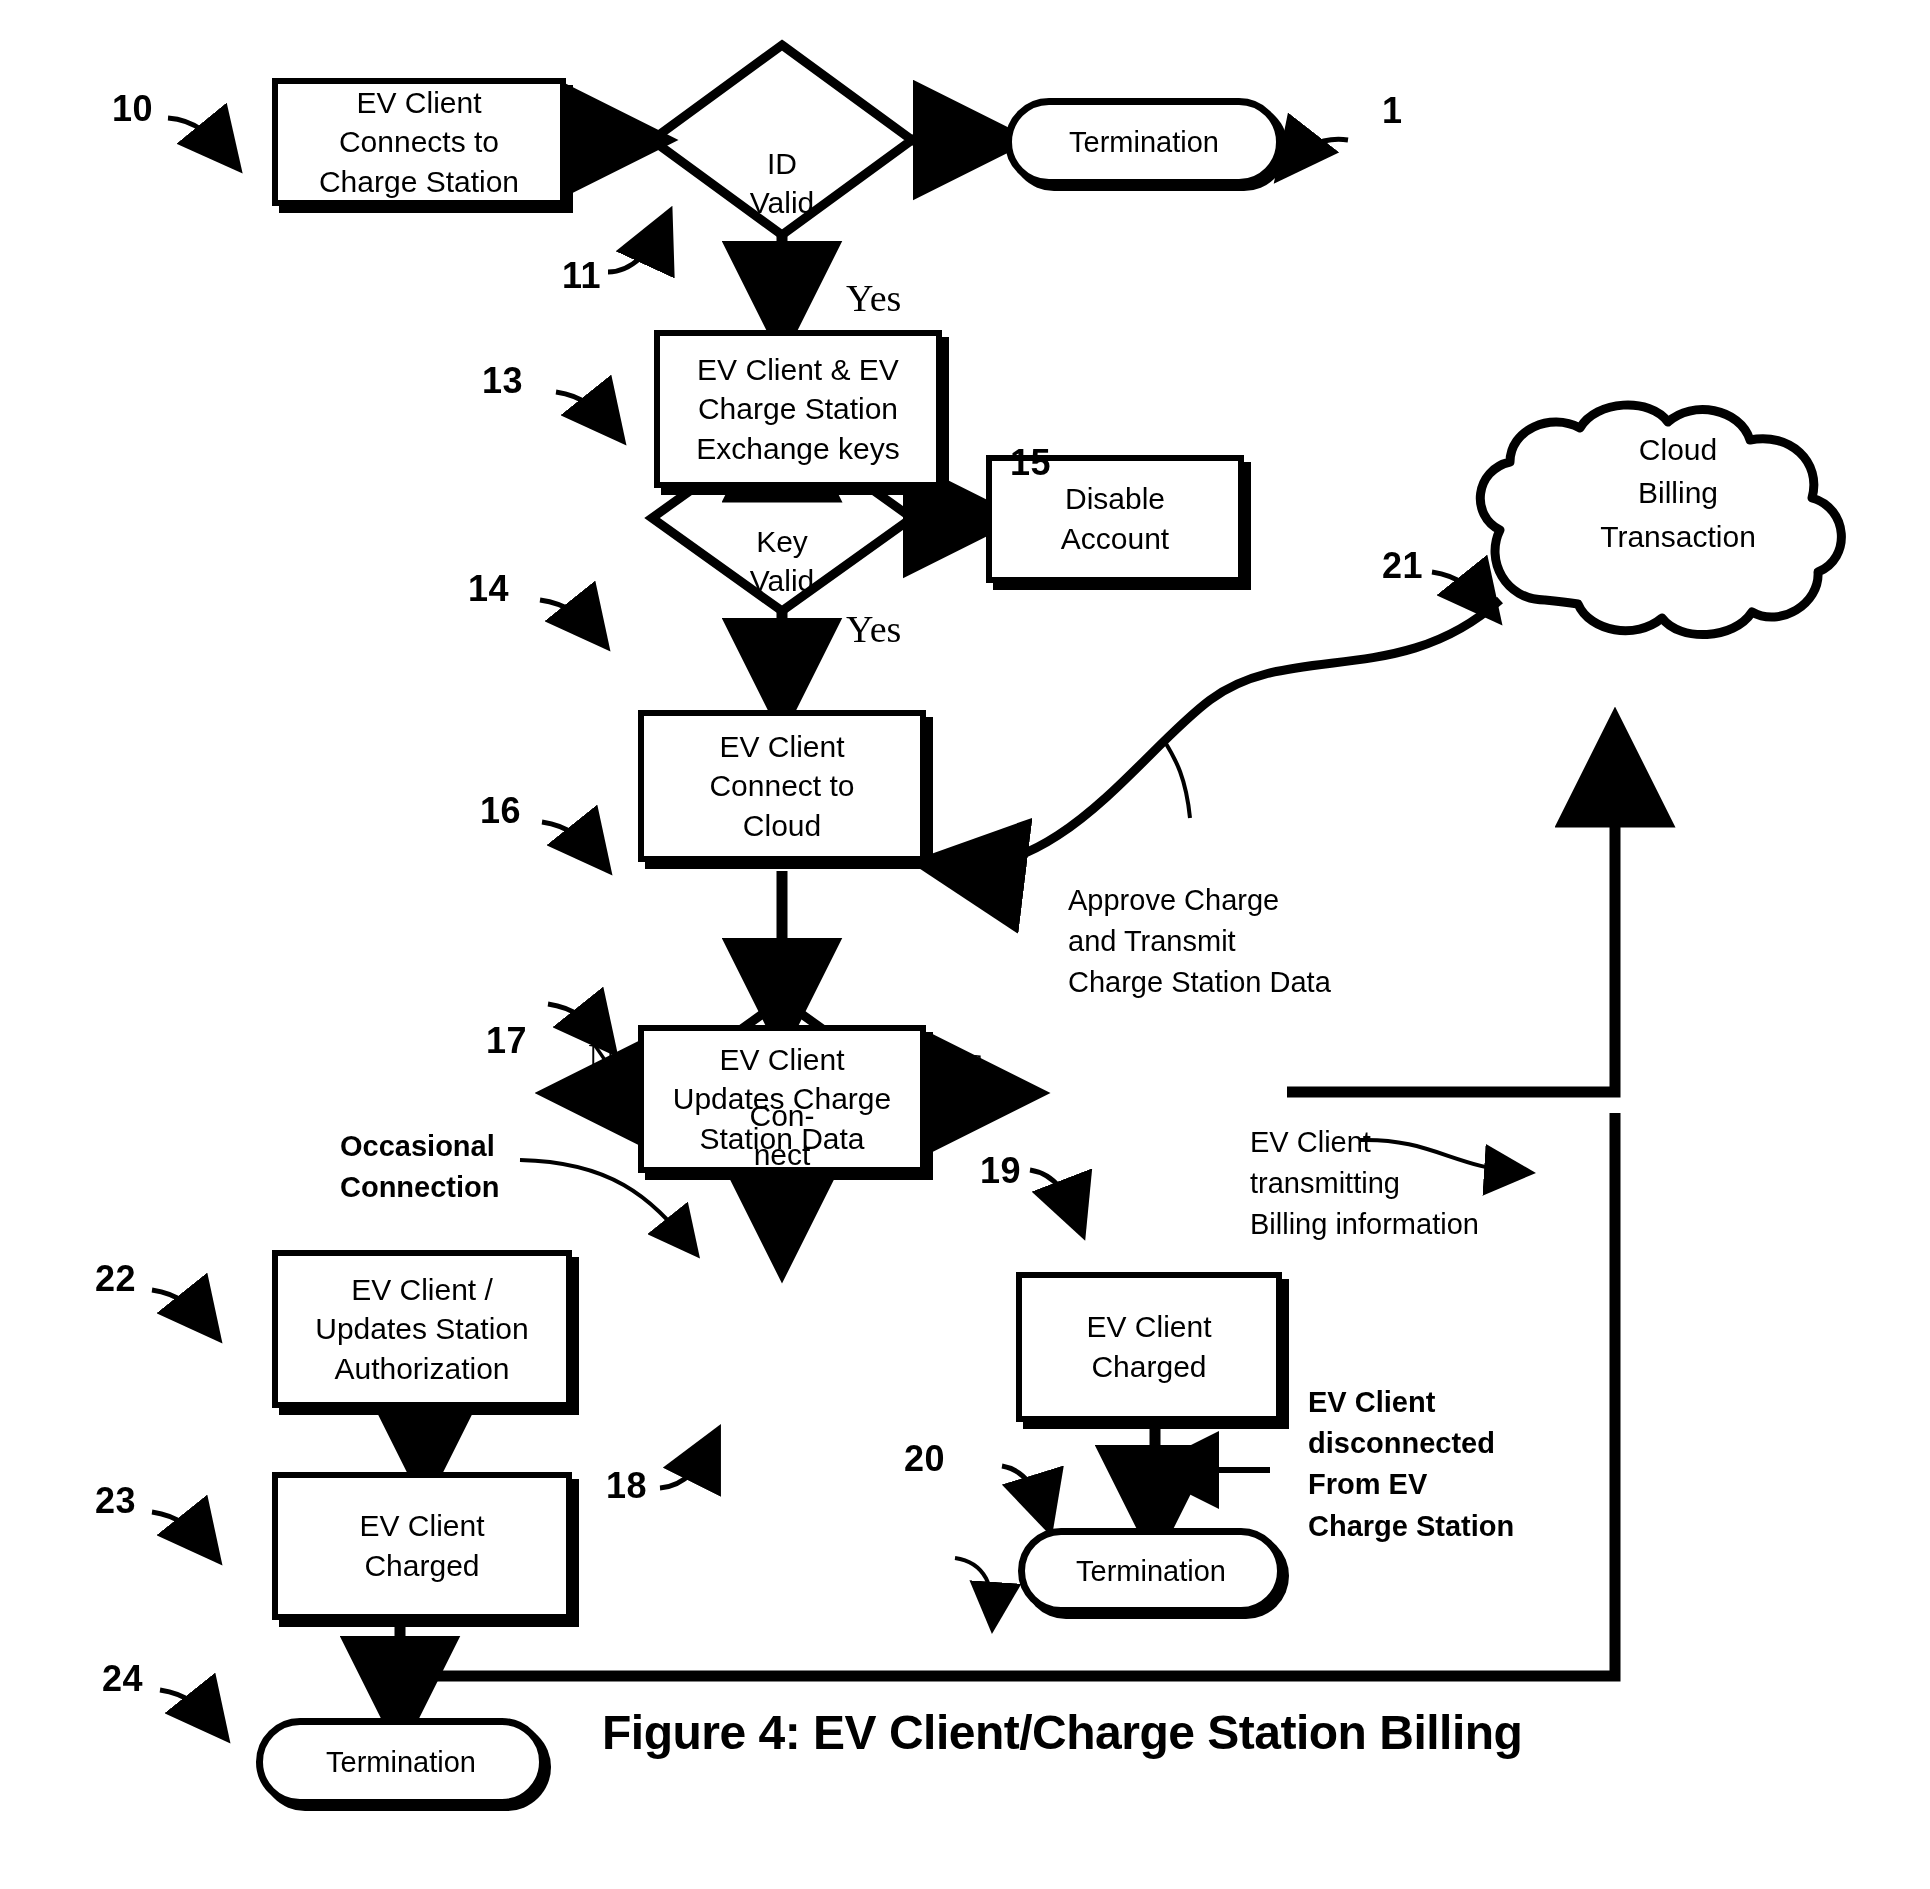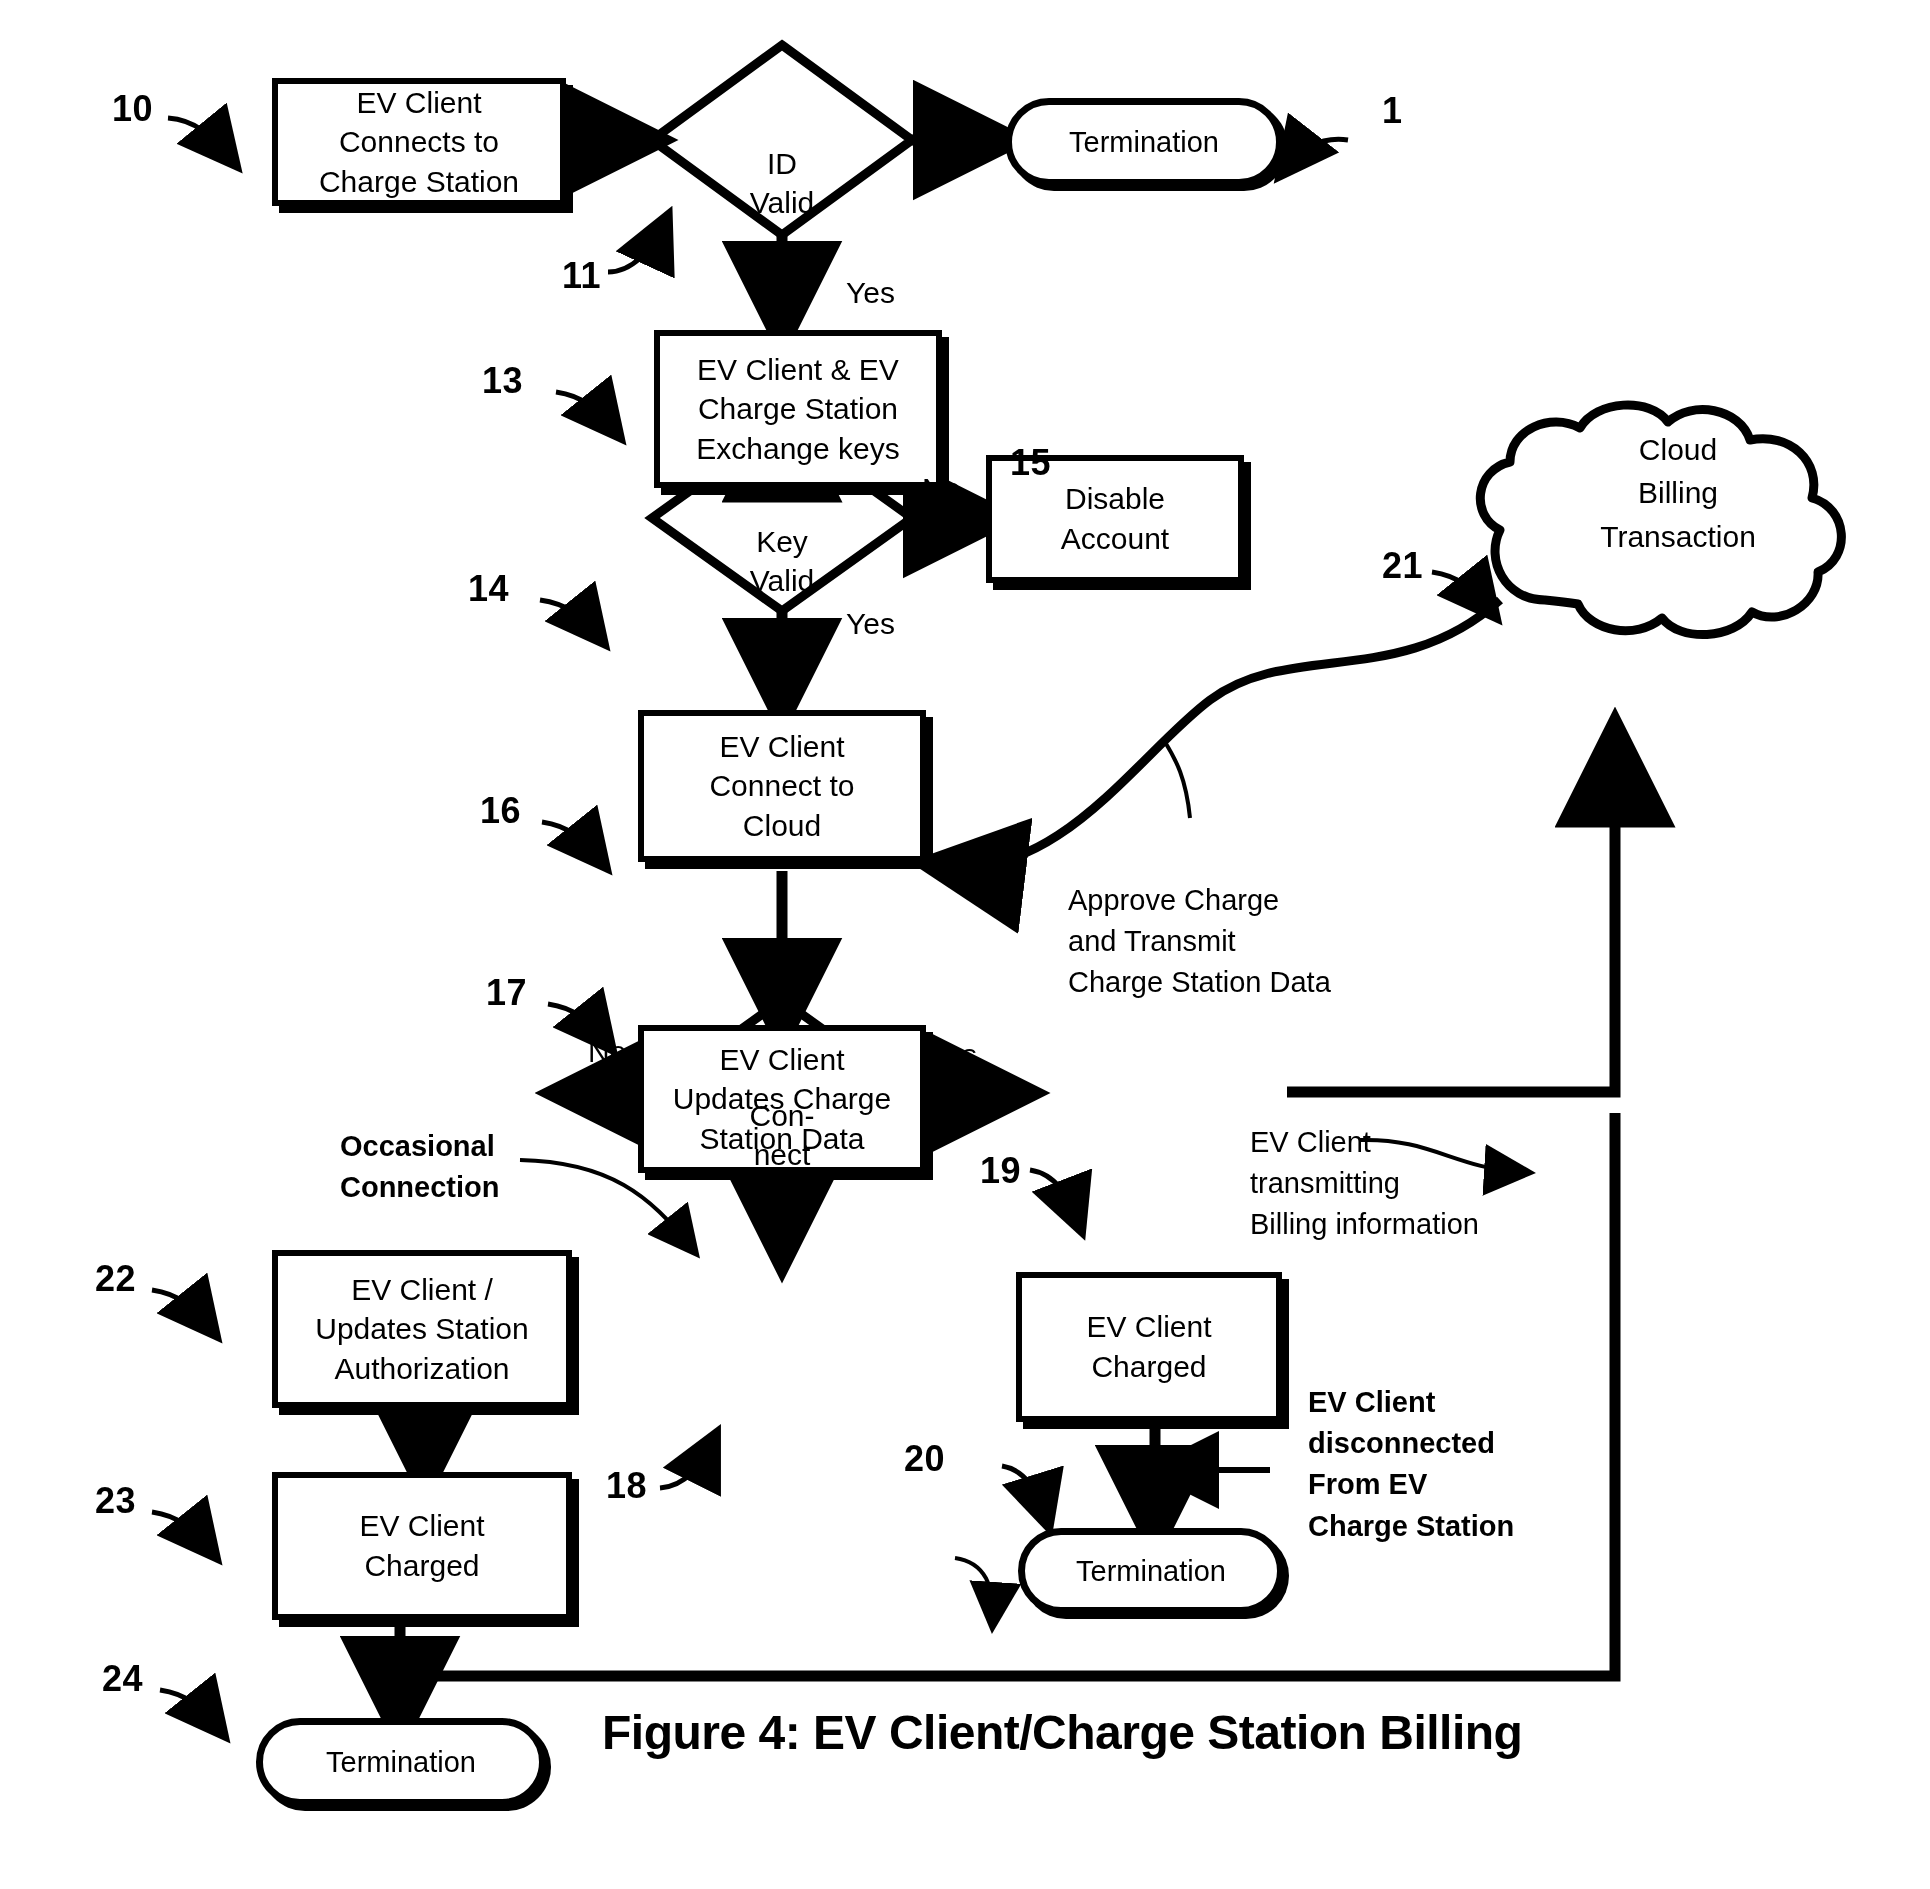--- a/index.html
+++ b/index.html
@@ -67,21 +67,22 @@
     line-height: 1.45;
   }
   .ref {
     position: absolute;
     font-size: 36px;
     font-weight: bold;
     letter-spacing: 0.5px;
   }
   .edge-label {
     position: absolute;
-    font-size: 30px;
+    font-size: 38px;
+    font-family: Liberation Serif, serif;
   }
   .note {
     position: absolute;
     font-size: 29px;
     line-height: 1.42;
     white-space: pre-line;
   }
   .note-bold {
     position: absolute;
     font-size: 29px;
@@ -254,21 +255,21 @@
 Connect to
 Cloud</span>
   </div>
   <div class="ref" style="left:480px; top:790px;">16</div>
 
   <div class="node proc" style="left:638px; top:1025px; width:288px; height:148px;">
     <span style="white-space:pre-line;">EV Client
 Updates Charge
 Station Data</span>
   </div>
-  <div class="ref" style="left:486px; top:972px;">17</div>
+  <div class="ref" style="left:486px; top:1020px;">17</div>
 
   <div class="diamond-label" style="left:710px; top:1052px; width:144px; height:84px;">
     <span style="white-space:pre-line;">Con-
 nect</span>
   </div>
   <div class="ref" style="left:606px; top:1465px;">18</div>
   <div class="edge-label" style="left:588px; top:1035px;">No</div>
   <div class="edge-label" style="left:928px; top:1038px;">Yes</div>
 
   <div class="node proc" style="left:1016px; top:1272px; width:266px; height:150px;">

